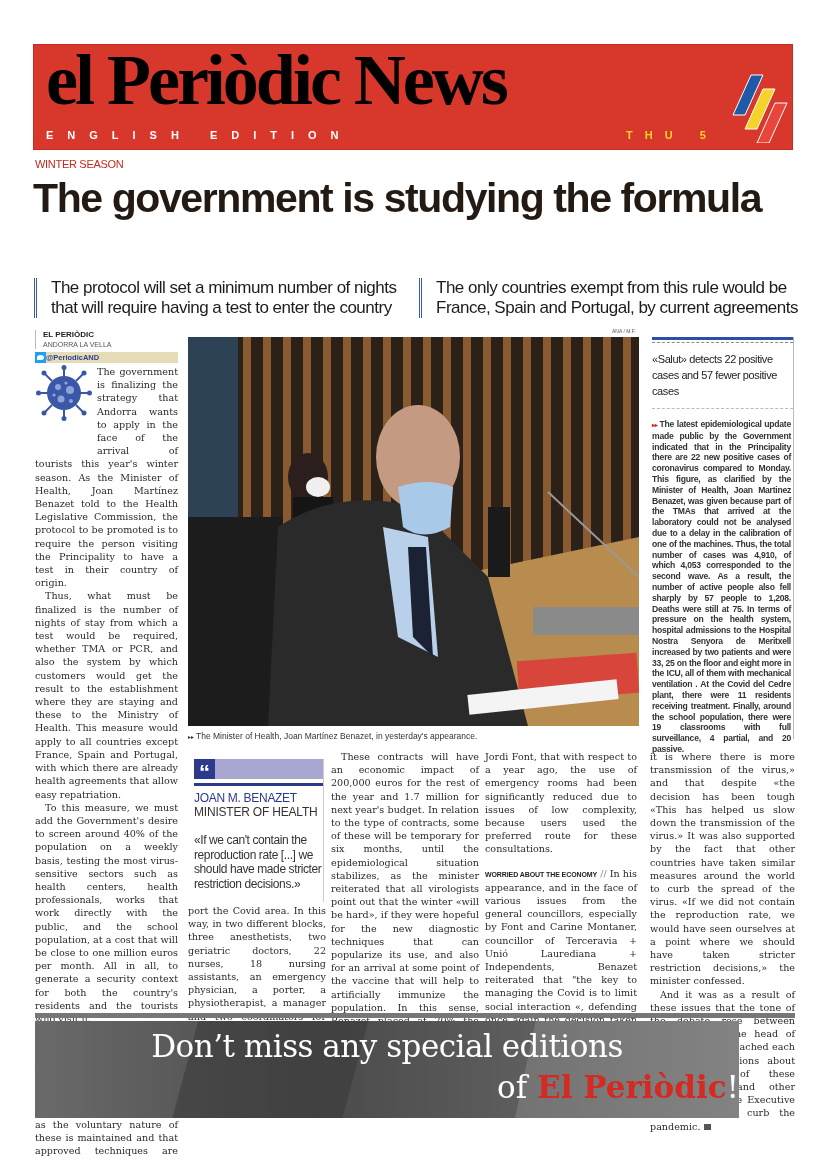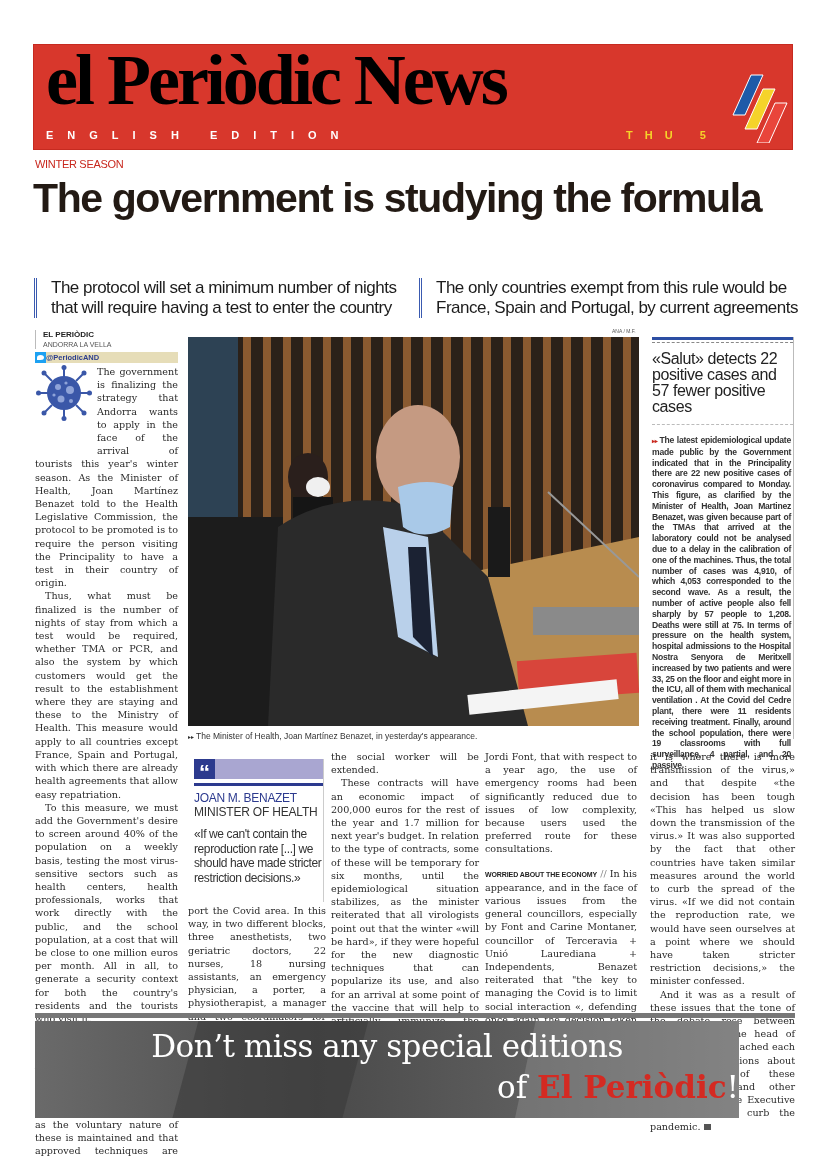--- a/index.html
+++ b/index.html
@@ -30,29 +30,29 @@
 .photo{position:absolute;left:188px;top:337px;width:451px;height:389px;overflow:hidden;background:#3b2a1d}
 .credit{position:absolute;left:612px;top:328px;font-family:"Liberation Sans",sans-serif;font-size:5px;color:#555}
 .caption{position:absolute;left:188px;top:731px;font-family:"Liberation Sans",sans-serif;font-size:8.5px;color:#333}
 .caption .arr{color:#333;font-size:6px;margin-right:2px}
 .quote{position:absolute;left:194px;top:759px;width:130px;height:143px;border-right:1px solid #ccc}
 .q-bar{height:20px;background:#a9a6d1;position:relative}
 .q-mark{position:absolute;left:0;top:0;width:21px;height:20px;background:#2c3a8e;color:#fff;font-family:"Liberation Sans",sans-serif;font-weight:bold;font-size:22px;line-height:28px;text-align:center}
 .q-rule{height:3px;background:#2c3a8e;margin-top:4px}
 .q-name{font-family:"Liberation Sans",sans-serif;font-size:12px;color:#2c3a8e;margin-top:5px;letter-spacing:-0.3px}
 .q-role{font-family:Liberation Sans, sans-serif;font-size:12px;color:#333;letter-spacing:-0.2px}
-.q-text{font-family:"Liberation Sans",sans-serif;font-size:12px;line-height:14.5px;color:#333;margin-top:8px;letter-spacing:-0.4px}
+.q-text{font-family:"Liberation Sans",sans-serif;font-size:12px;line-height:14.5px;color:#333;margin-top:14px;letter-spacing:-0.4px}
 .col2b{position:absolute;left:188px;top:904px;width:138px}
 .col3{position:absolute;left:331px;top:750px;width:148px}
 .col4{position:absolute;left:485px;top:750px;width:152px}
 .col5{position:absolute;left:650px;top:750px;width:145px}
 .sidebar{position:absolute;left:652px;top:337px;width:142px;height:402px;border-right:1px solid #bbb}
 .sb-top{height:3px;background:#2c4ea3}
 .sb-dash{border-top:1px dashed #888;margin-top:2px}
-.sb-title{font-family:"Liberation Sans",sans-serif;font-size:16px;line-height:16px;color:#222;margin-top:8px;letter-spacing:-0.4px}
+.sb-title{font-family:"Liberation Sans",sans-serif;font-size:11px;line-height:16px;color:#222;margin-top:8px;letter-spacing:-0.4px}
 .sb-dash2{border-top:1px dashed #bbb;margin-top:9px}
 .sb-body{font-family:"Liberation Sans",sans-serif;font-weight:bold;font-size:8.6px;line-height:10.8px;color:#333;margin-top:10px;text-align:justify;letter-spacing:-0.25px;padding-right:2px}
 .sb-body .arr{color:#c8271d;font-size:6px}
 .divider{position:absolute;left:35px;top:1013px;width:760px;height:5px;background:#777}
 .banner{position:absolute;left:35px;top:1021px;width:704px;height:97px;background:linear-gradient(90deg,#6a6a6a 0%,#4a4a4a 40%,#5e5e5e 70%,#7c7c7c 100%);overflow:hidden}
 .banner .bg1{position:absolute;left:150px;top:-20px;width:170px;height:140px;background:#3a3a3a;transform:skewX(-15deg);opacity:.6}
 .banner .bg2{position:absolute;left:490px;top:0;width:240px;height:100px;background:#8a8a8a;transform:skewX(-12deg);opacity:.5}
 .b-line1{position:absolute;left:0;width:100%;top:7px;text-align:center;font-family:"DejaVu Serif",serif;font-size:31px;color:#fff;letter-spacing:-0.5px}
 .b-line2{position:absolute;left:0;width:100%;top:48px;text-align:right;font-family:"DejaVu Serif",serif;font-size:31px;color:#fff}
 .b-brand{color:#d42a22;font-weight:bold}
@@ -183,21 +183,20 @@
   <div class="q-name">JOAN M. BENAZET</div>
   <div class="q-role">MINISTER OF HEALTH</div>
   <div class="q-text">«If we can't contain the reproduction rate [...] we should have made stricter restriction decisions.»</div>
 </div>
 
 <div class="col2b body">
   <p class="ni">port the Covid area. In this way, in two different blocks, three anesthetists, two geriatric doctors, 22 nurses, 18 nursing assistants, an emergency physician, a porter, a physiotherapist, a manager and two coordinators for the SAAS will join the SAAS. Cedar, an administrator, and a psychologist, and the day of</p>
 </div>
 
 <div class="col3 body">
-  <p class="ni">the social worker will be extended.</p>
   <p>These contracts will have an economic impact of 200,000 euros for the rest of the year and 1.7 million for next year's budget. In relation to the type of contracts, some of these will be temporary for six months, until the epidemiological situation stabilizes, as the minister reiterated that all virologists point out that the winter «will be hard», if they were hopeful for the new diagnostic techniques that can popularize its use, and also for an arrival at some point of the vaccine that will help to artificially immunize the population. In this sense, Benazet placed at 20% the population that would have passed the coronavirus.</p>
   <p>The minister also explained, when asked by the Social Democrat</p>
 </div>
 
 <div class="col4 body">
   <p class="ni">Jordi Font, that with respect to a year ago, the use of emergency rooms had been significantly reduced due to issues of low complexity, because users used the preferred route for these consultations.</p>
   <p class="ni" style="margin-top:11px"><span class="sub">WORRIED ABOUT THE ECONOMY</span><span style="color:#888"> // </span><span>In his appearance, and in the face of various issues from the general councillors, especially by Font and Carine Montaner, councillor of Terceravia + Unió Laurediana + Independents, Benazet reiterated that "the key to managing the Covid is to limit social interaction «, defending once again the decision taken by the Government in relation to bars and restaurants. The minister explained that there is «scientific evidence that in nightclubs and bars, where the social relationship is close,</span></p>
 </div>
 
 <div class="col5 body">

